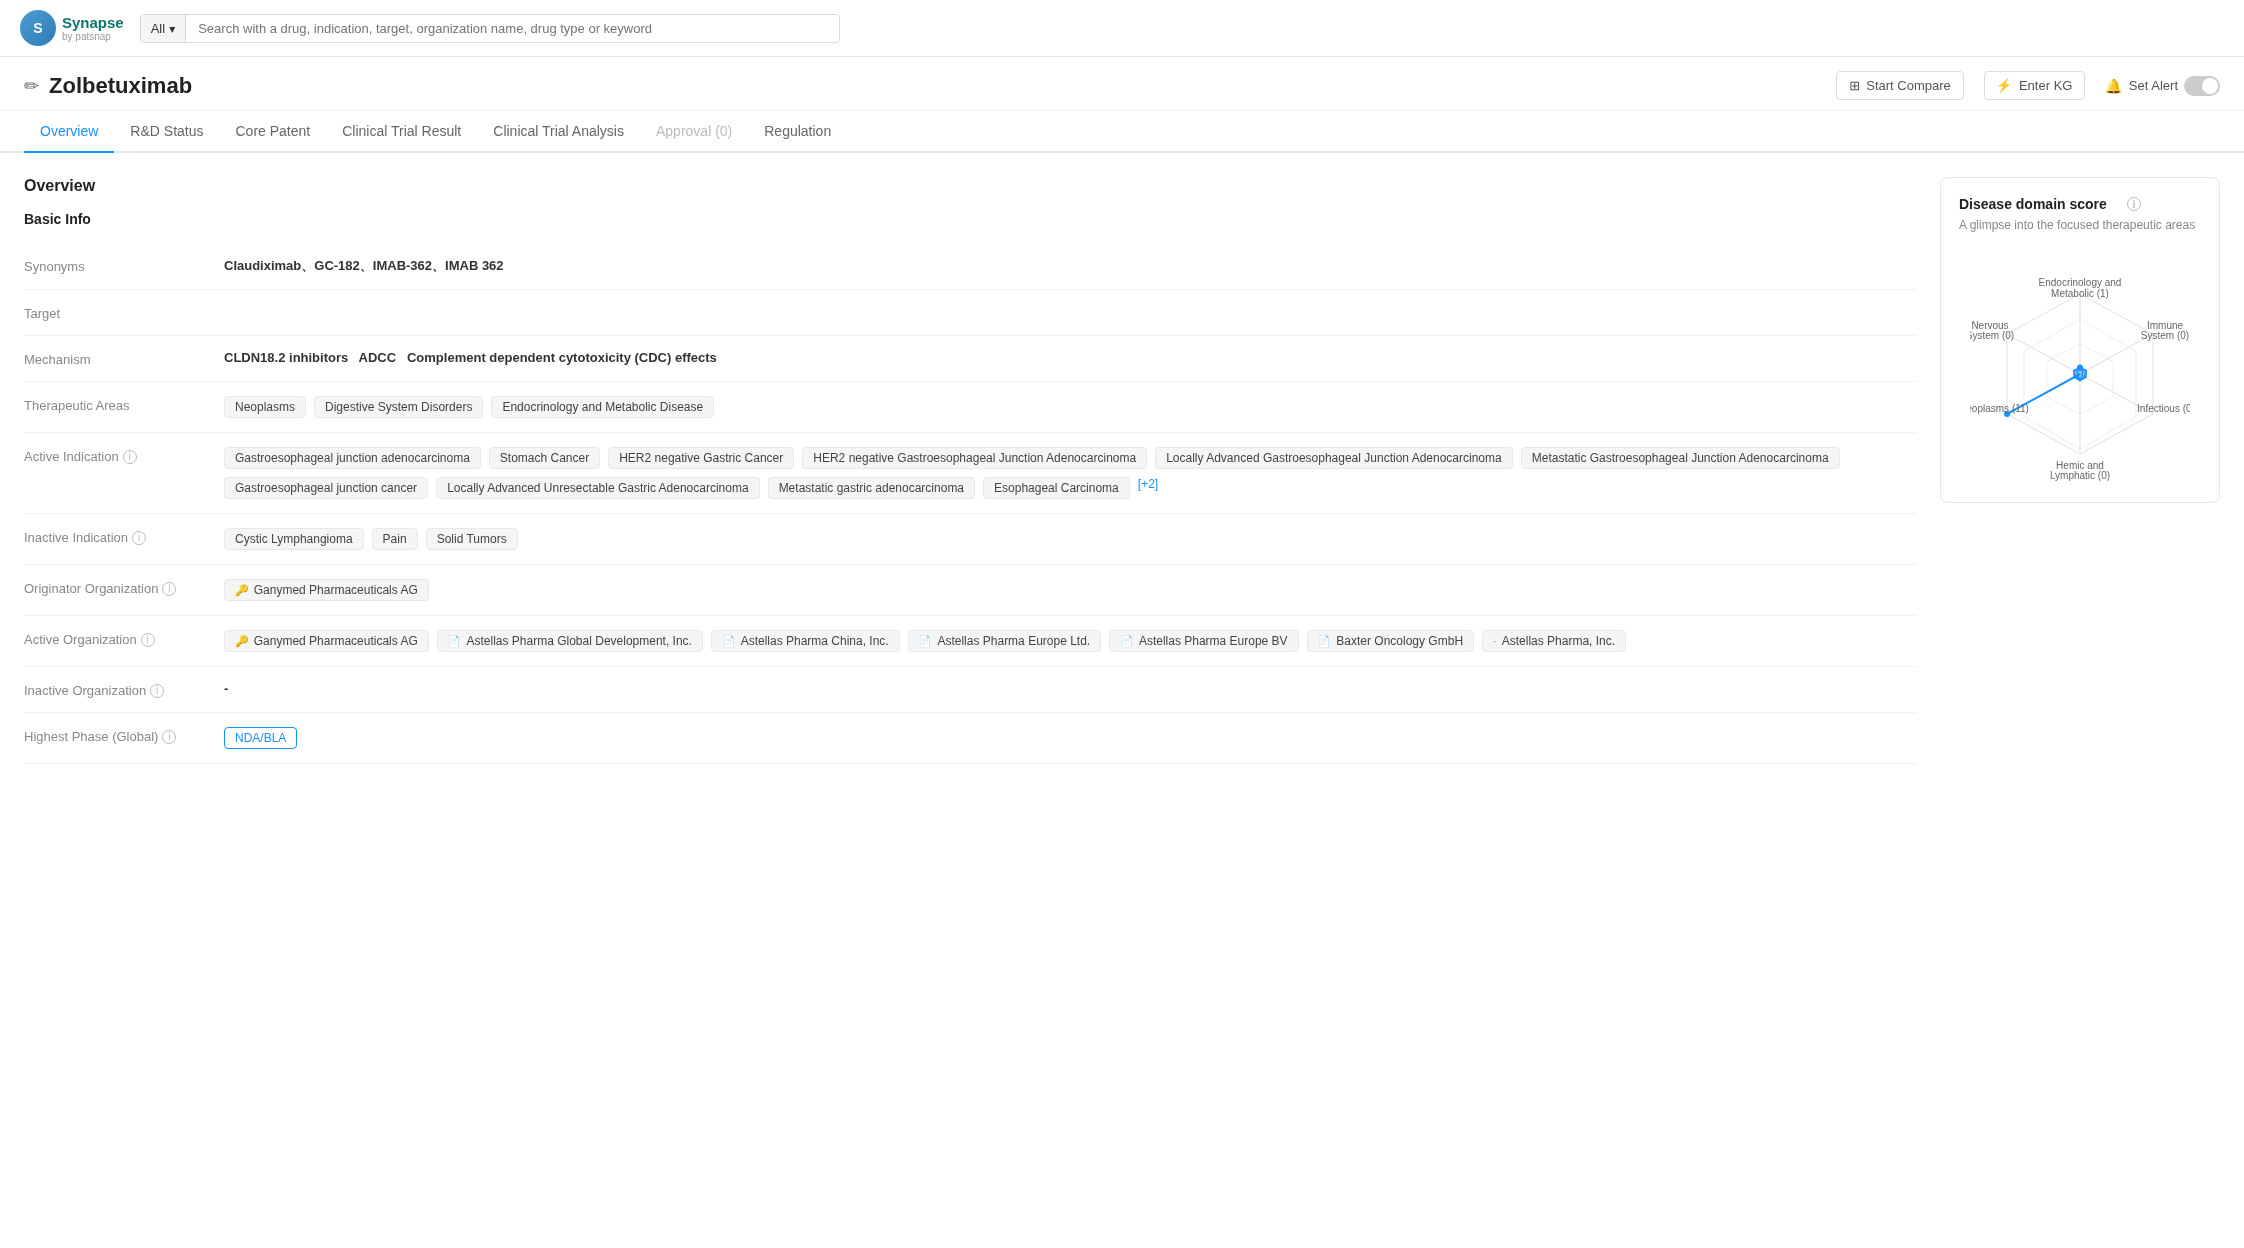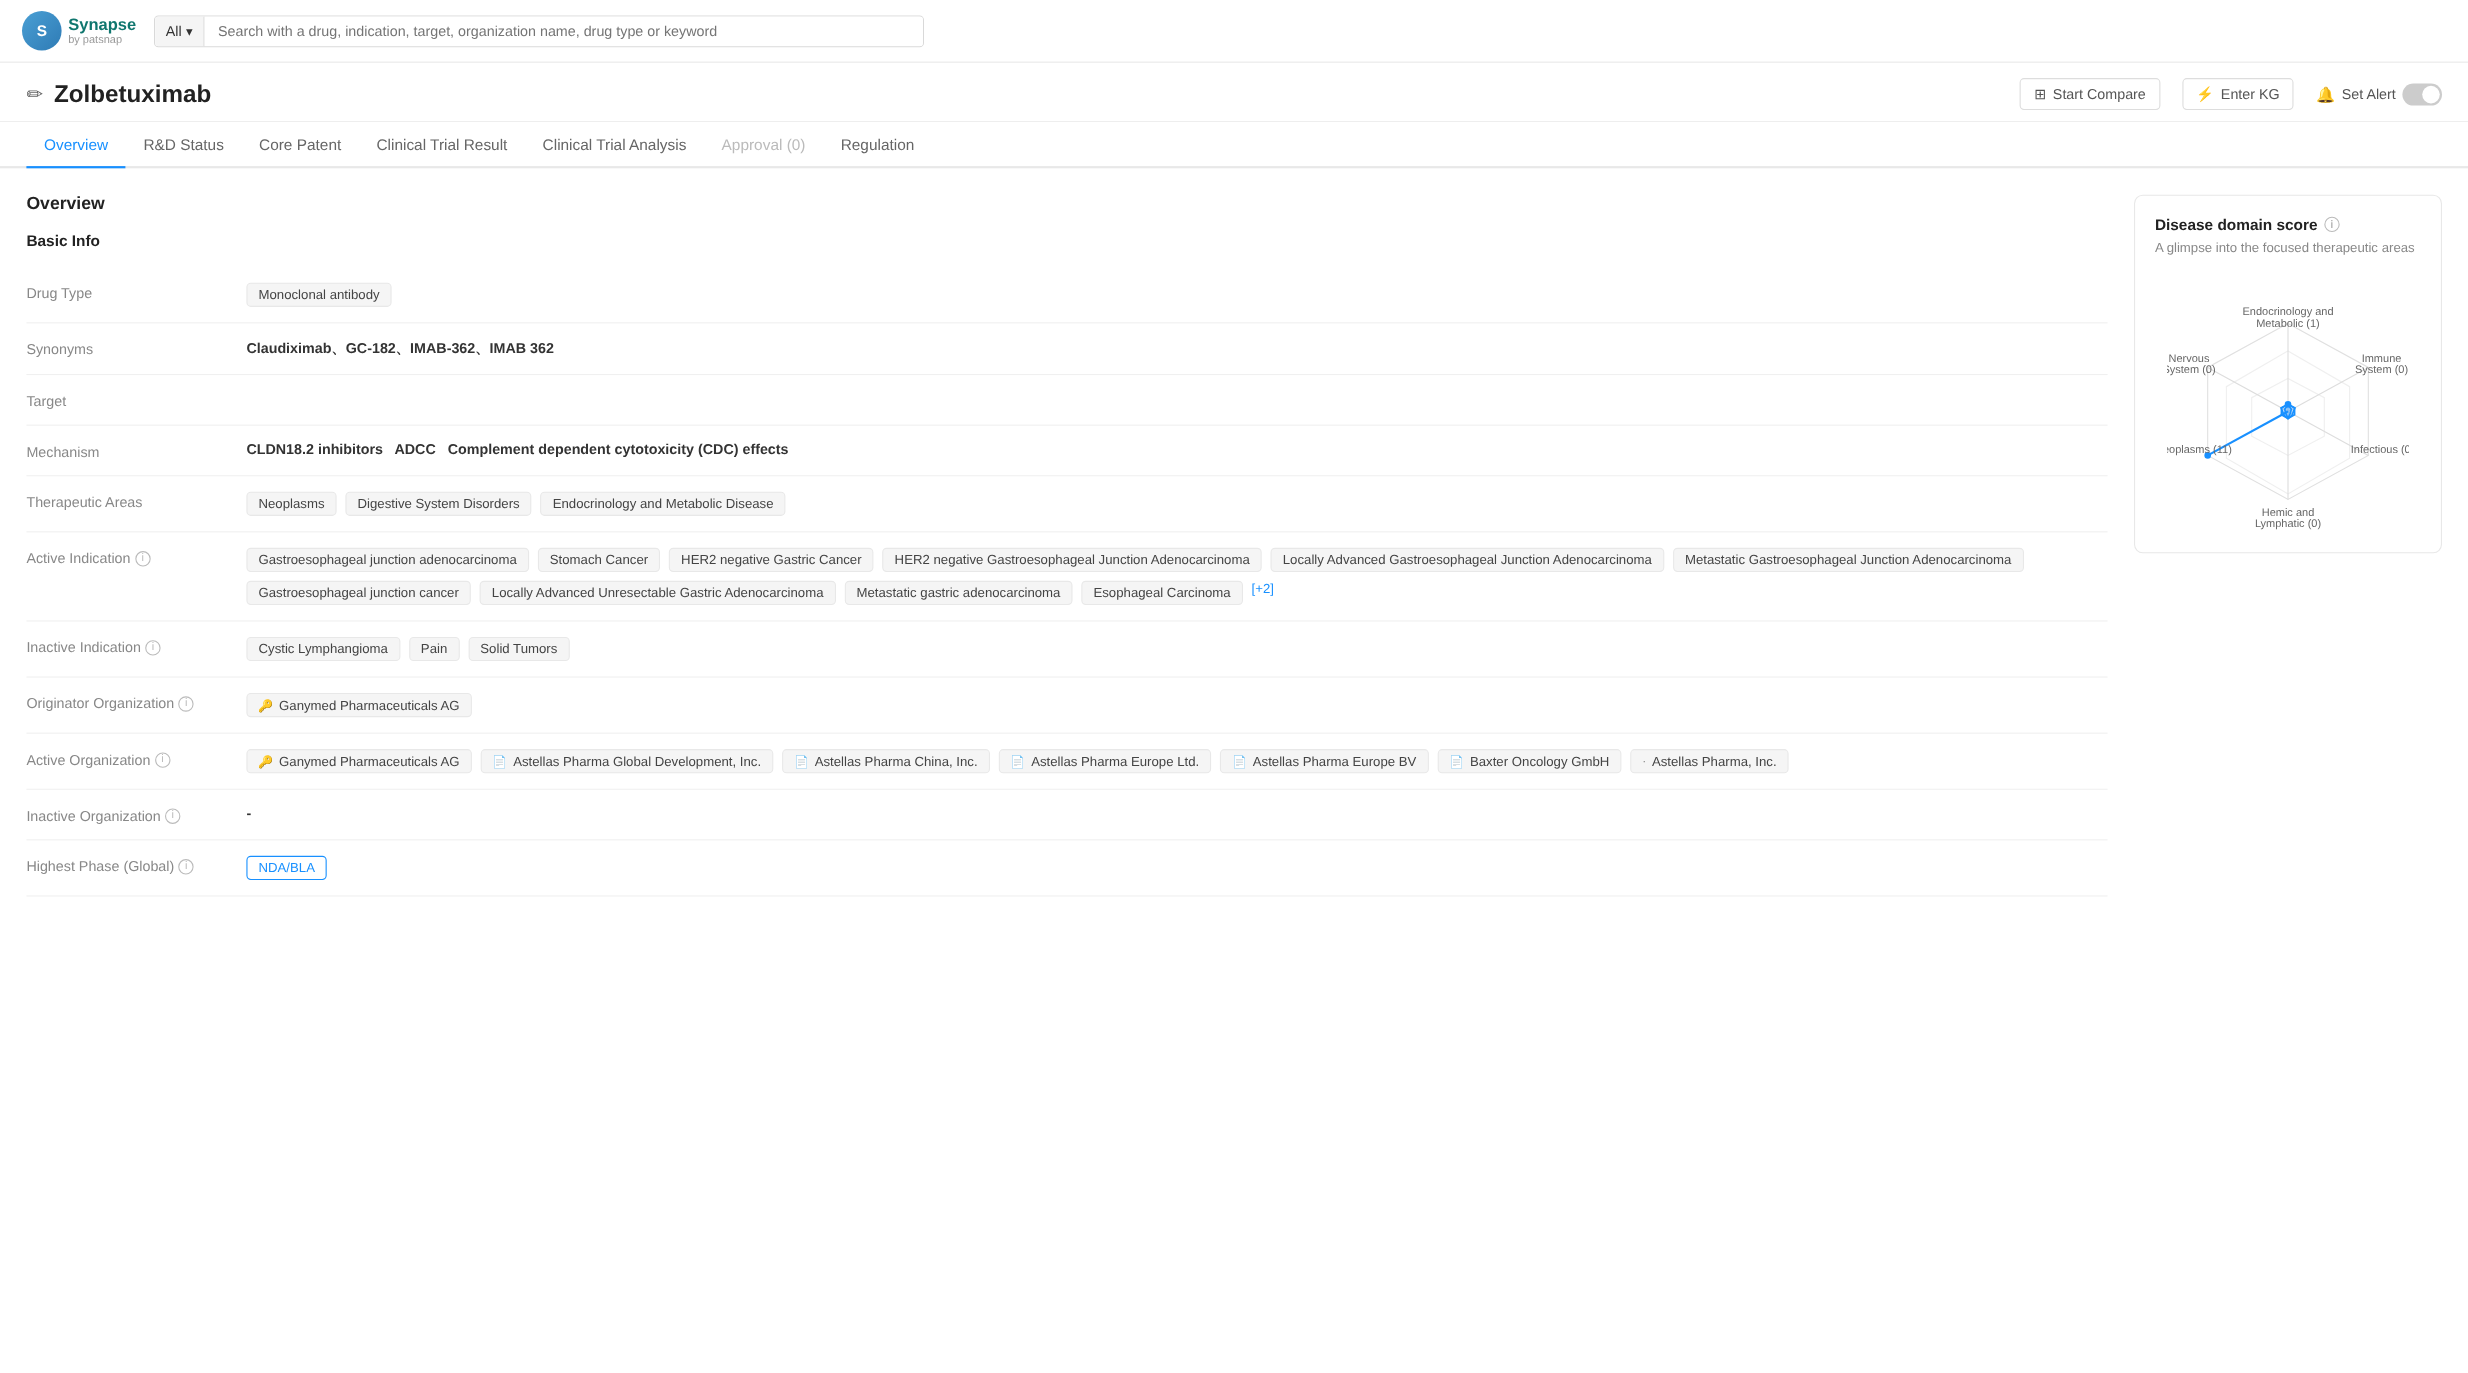--- a/index.html
+++ b/index.html
@@ -207,21 +207,21 @@
       border-radius: 8px;
       padding: 18px;
       background: #fff;
     }
     .disease-card-title {
       font-size: 14px;
       font-weight: 600;
       color: #222;
       display: flex;
       align-items: center;
-      gap: 6px;
+      gap: 20px;
       margin-bottom: 6px;
     }
     .disease-card-subtitle { font-size: 12px; color: #888; margin-bottom: 32px; }
 
     
     .radar-container {
       width: 220px;
       height: 220px;
       margin: 0 auto;
       position: relative;
@@ -285,26 +285,20 @@
   <div class="nav-tab">Clinical Trial Analysis</div>
   <div class="nav-tab disabled">Approval (0)</div>
   <div class="nav-tab">Regulation</div>
 </div>
 
 <div class="main-content">
   <div class="content-left">
     <div class="section-title">Overview</div>
     <div class="subsection-title">Basic Info</div>
 
-    <div class="info-row">
-      <div class="info-label">Drug Type</div>
-      <div class="info-value">
-        <span class="tag">Monoclonal antibody</span>
-      </div>
-    </div>
 
     <div class="info-row">
       <div class="info-label">Synonyms</div>
       <div class="info-value">
         <span class="info-text">Claudiximab、GC-182、IMAB-362、IMAB 362</span>
       </div>
     </div>
 
     <div class="info-row">
       <div class="info-label">Target</div>

